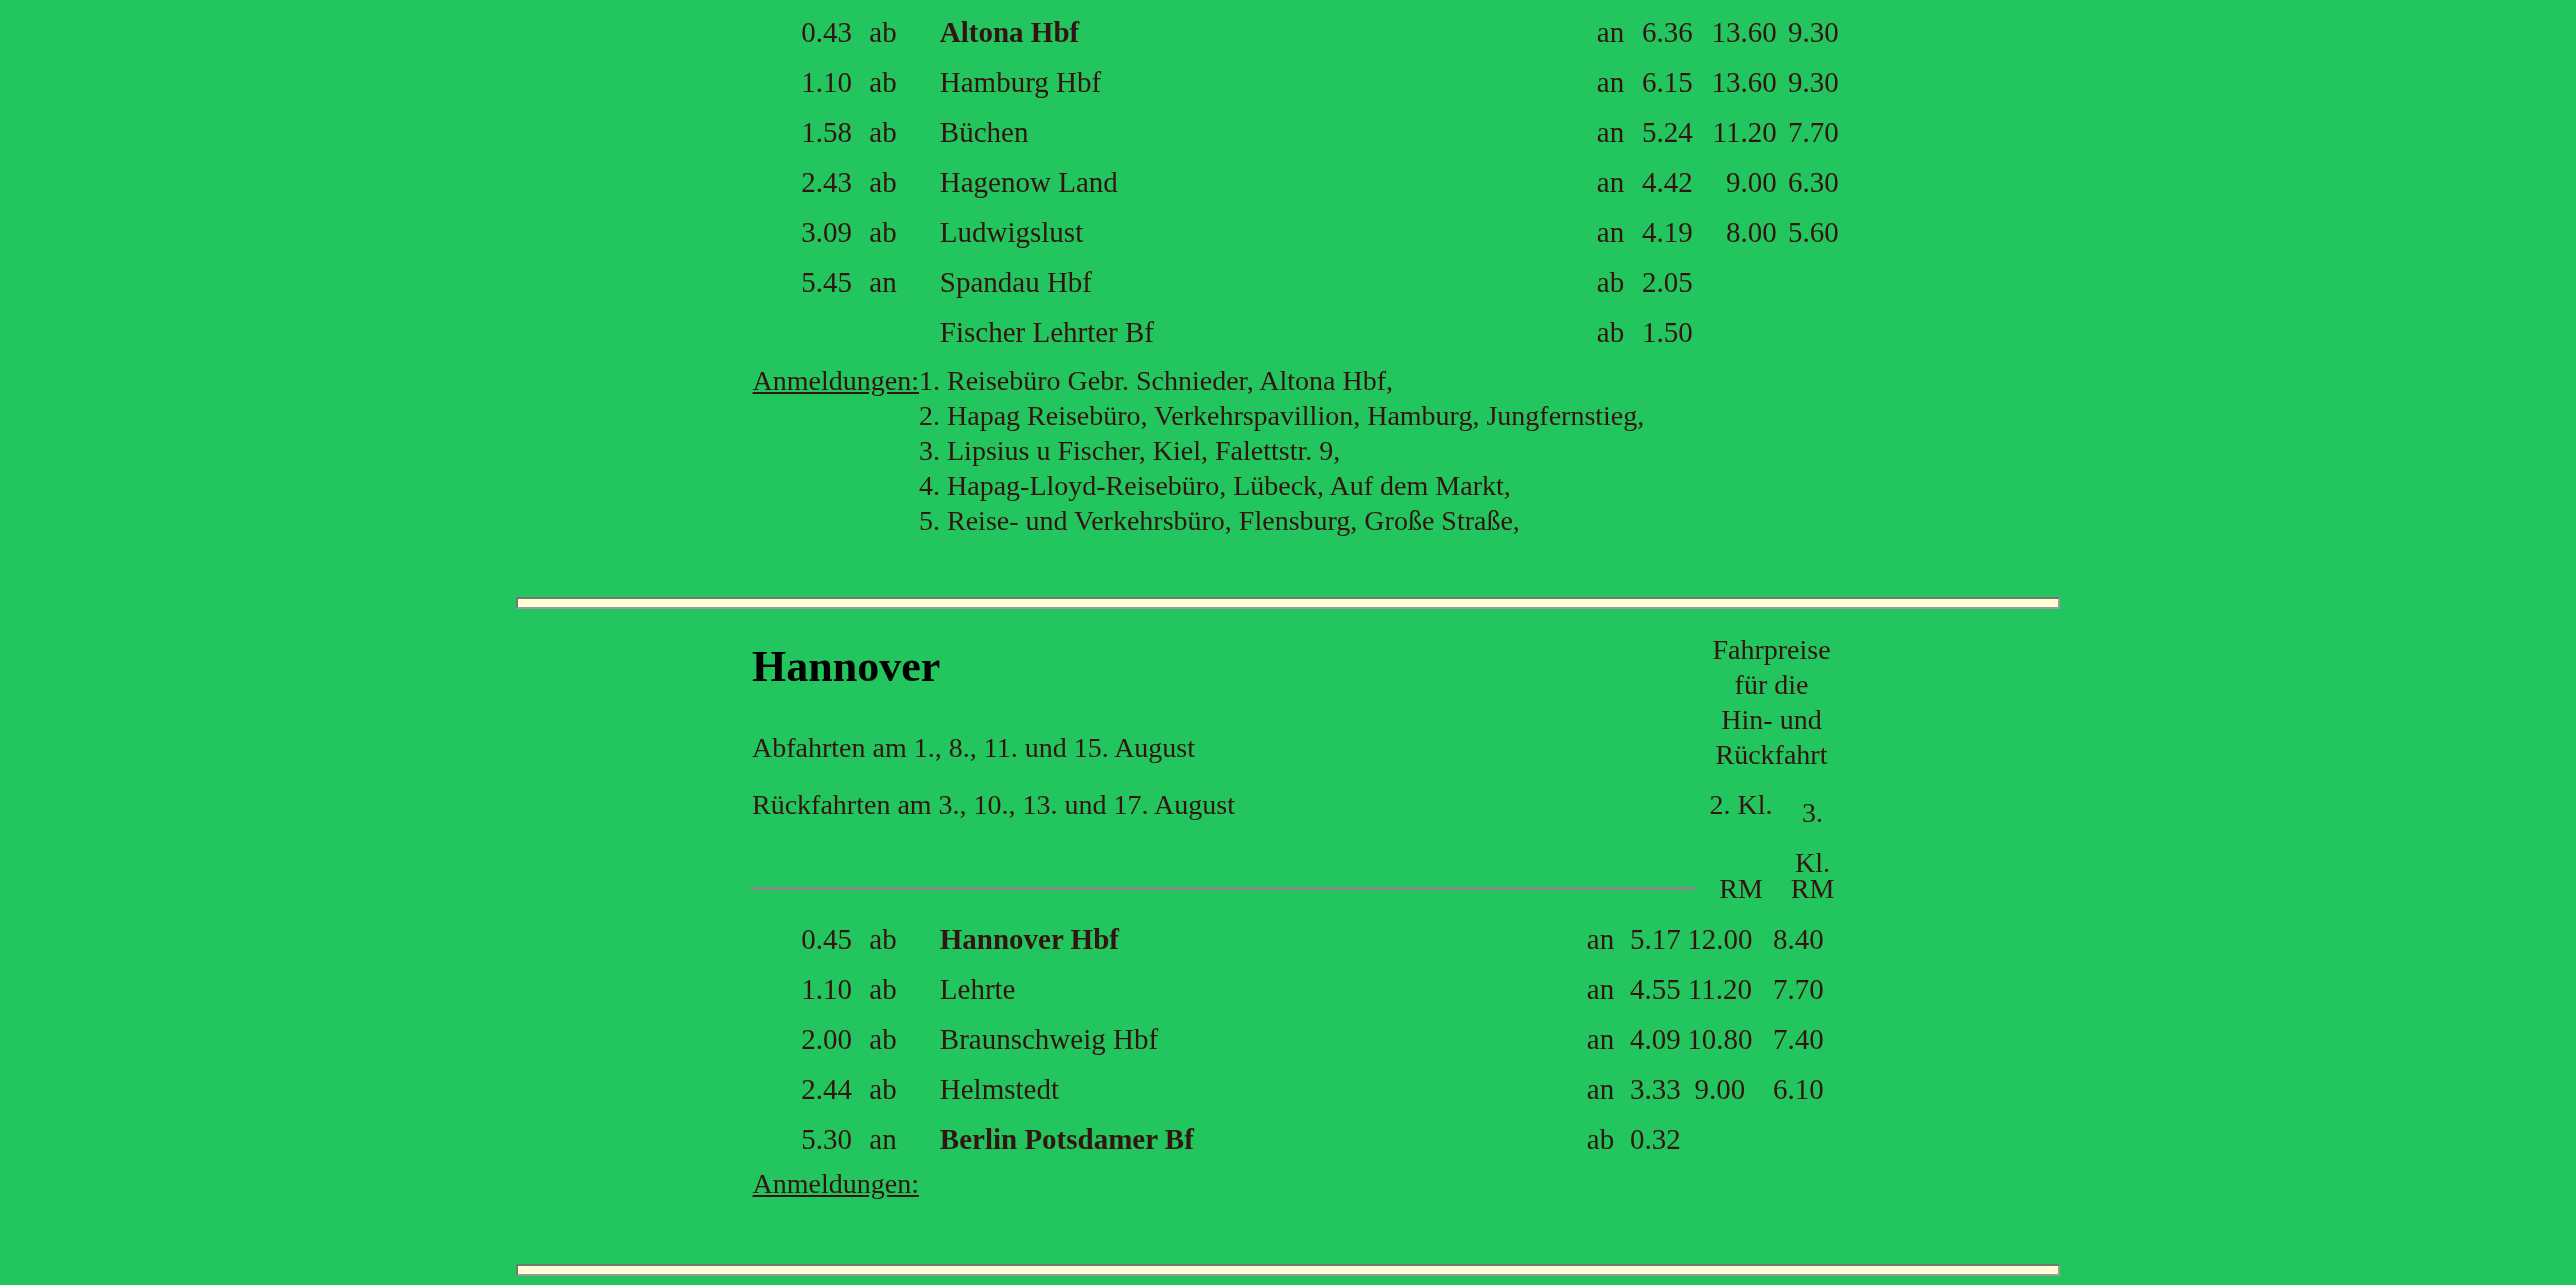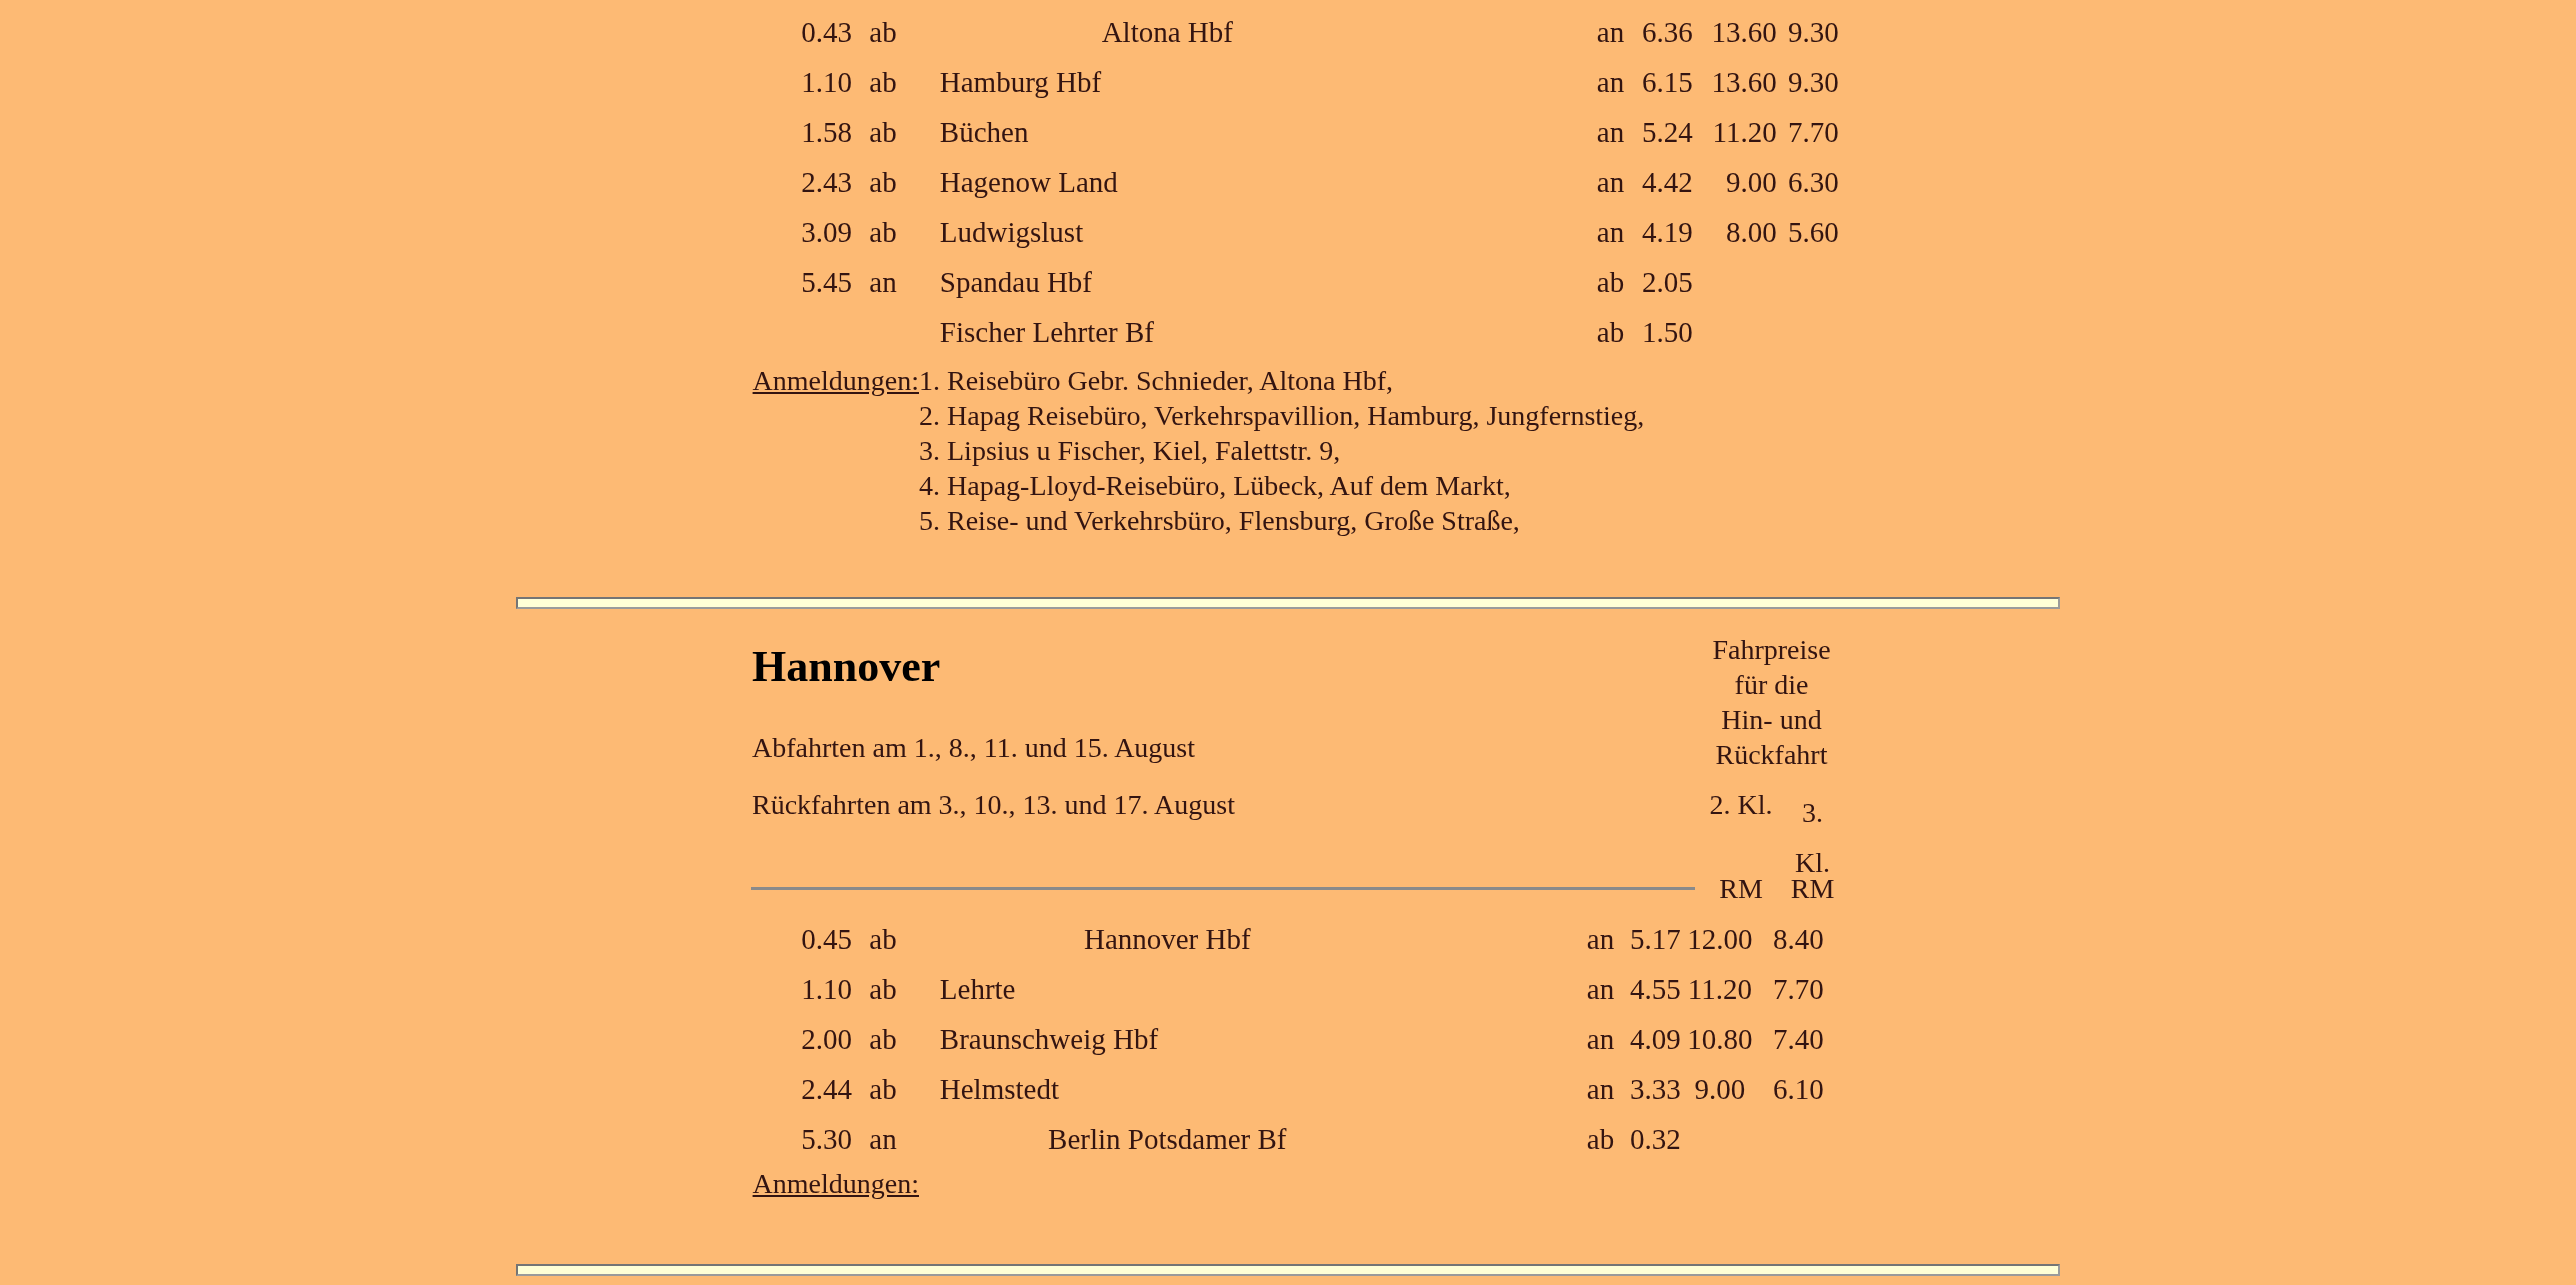--- a/index.html
+++ b/index.html
@@ -1,33 +1,33 @@
 <!DOCTYPE html>
 <html style="font-size:14.6px"><head>
 <meta charset="utf-8">
 <style>
   html,body{margin:0;padding:0;background:#FFFFCC;}
   #page{
     position:relative;width:2576px;height:1285px;overflow:hidden;
-    background:#fdba74;color:#331411;
+    background:#22c55e;color:#331411;
     font-family:"Liberation Serif","DejaVu Serif",serif;
   }
   .abs{position:absolute;}
 
   
   .timetable{width:1101px;}
   .row{display:flex;align-items:center;height:50px;font-size:29px;}
   .c-time{width:100px;text-align:right;white-space:pre;}
   .c-d1{width:55px;margin-left:17.3px;}
   .c-st{width:455px;margin-left:15.5px;white-space:nowrap;}
   .c-d2{width:42px;margin-left:202px;}
   .c-p1{width:57px;text-align:center;}
   .c-p2{width:81px;text-align:right;}
   .c-p3{width:62px;text-align:right;}
-  .bold-row .c-st{font-weight:normal;text-align:center;}
+  .bold-row .c-st{font-weight:bold;}
   
   .t2 .c-d2{margin-left:192px;}
   .t2 .c-p1{width:53px;}
   .t2 .c-p2{width:76px;text-align:center;}
   .t2 .c-p3{width:66px;}
 
   
   .anm{display:flex;align-items:flex-start;font-size:28px;}
   .anm-label{width:167px;text-align:right;text-decoration:underline;white-space:nowrap;}
   .anm-list{white-space:nowrap;}

